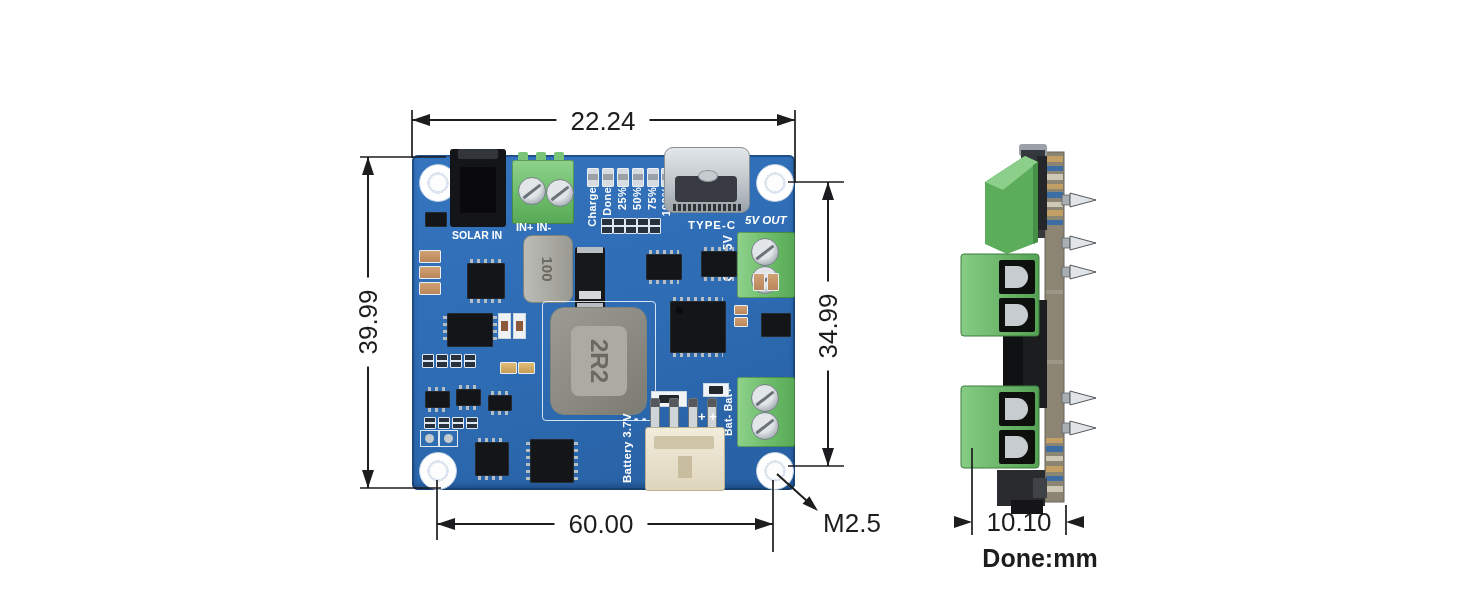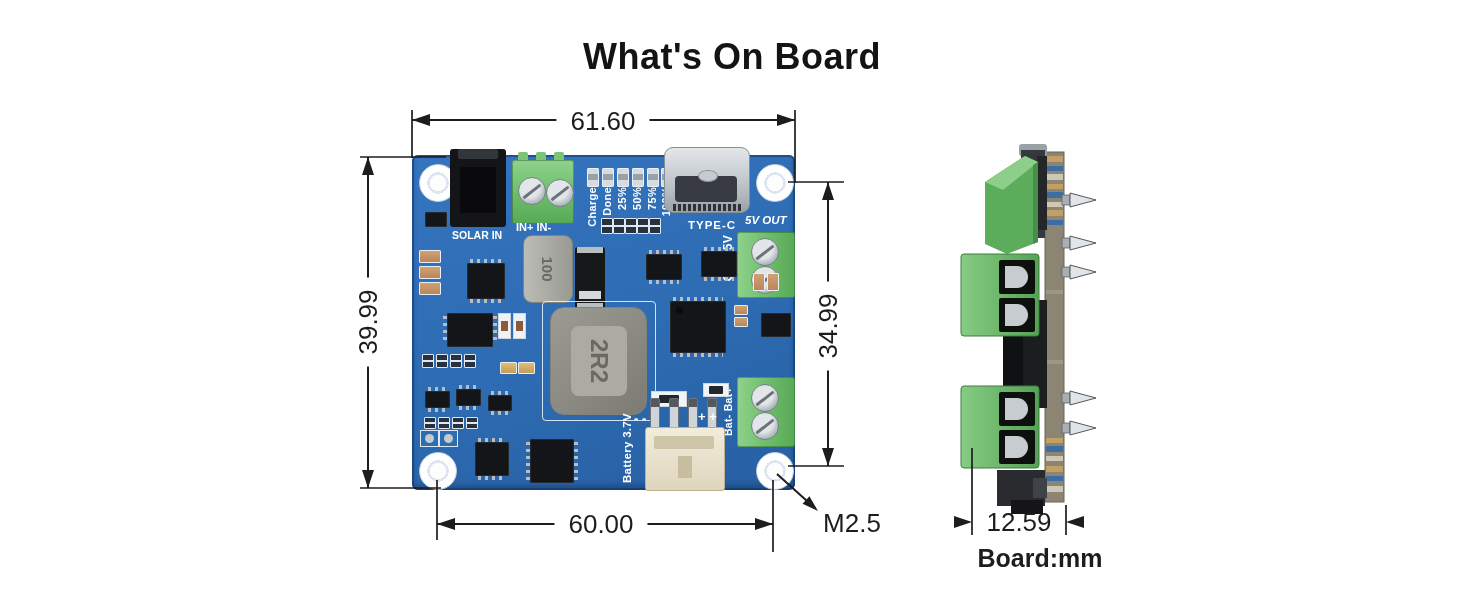--- a/index.html
+++ b/index.html
@@ -80,21 +80,20 @@
   .jst .hole2{position:absolute;left:32px;top:28px;width:14px;height:22px;background:#c8bd9f;}
   .jpin{position:absolute;width:8px;height:36px;border-radius:2px 2px 0 0;
         background:linear-gradient(180deg,#55595e 0 22%,#cfd4d8 22%);border:1px solid #6e7378;}
   svg{display:block;}
 </style>
 </head>
 <body>
 
 <div class="stage">
 
-  <div class="title">What's On Board</div>
 
   <div class="pcb">
 
     <div class="hole" style="left:7px;top:9px"></div>
     <div class="hole" style="left:344px;top:9px"></div>
     <div class="hole" style="left:7px;top:297px"></div>
     <div class="hole" style="left:344px;top:297px"></div>
 
     <div class="jack" style="left:38px;top:-6px;width:56px;height:78px">
       <div class="cap"></div>
@@ -340,20 +339,20 @@
       <polygon points="828,182 822,200 834,200"></polygon>
       <polygon points="828,466 822,448 834,448"></polygon>
       <polygon points="437,524 455,518 455,530"></polygon>
       <polygon points="773,524 755,518 755,530"></polygon>
       <polygon points="818,511 802.6,503.7 809.4,496.3"></polygon>
       <polygon points="972,522 954,516 954,528"></polygon>
       <polygon points="1066,522 1084,516 1084,528"></polygon>
     </g>
   </svg>
 
-  <div class="dim" style="left:603px;top:121px">61.60</div>
+  <div class="dim" style="left:603px;top:121px">22.24</div>
   <div class="dim vert" style="left:368px;top:322px">39.99</div>
   <div class="dim vert" style="left:828px;top:326px">34.99</div>
   <div class="dim" style="left:601px;top:524px">60.00</div>
   <div class="dim nobg" style="left:852px;top:523px">M2.5</div>
-  <div class="dim nobg" style="left:1019px;top:522px">12.59</div>
-  <div class="unit" style="left:1040px;top:558px">Board:mm</div>
+  <div class="dim nobg" style="left:1019px;top:522px">10.10</div>
+  <div class="unit" style="left:1040px;top:558px">Done:mm</div>
 </div>
 
 </body></html>

